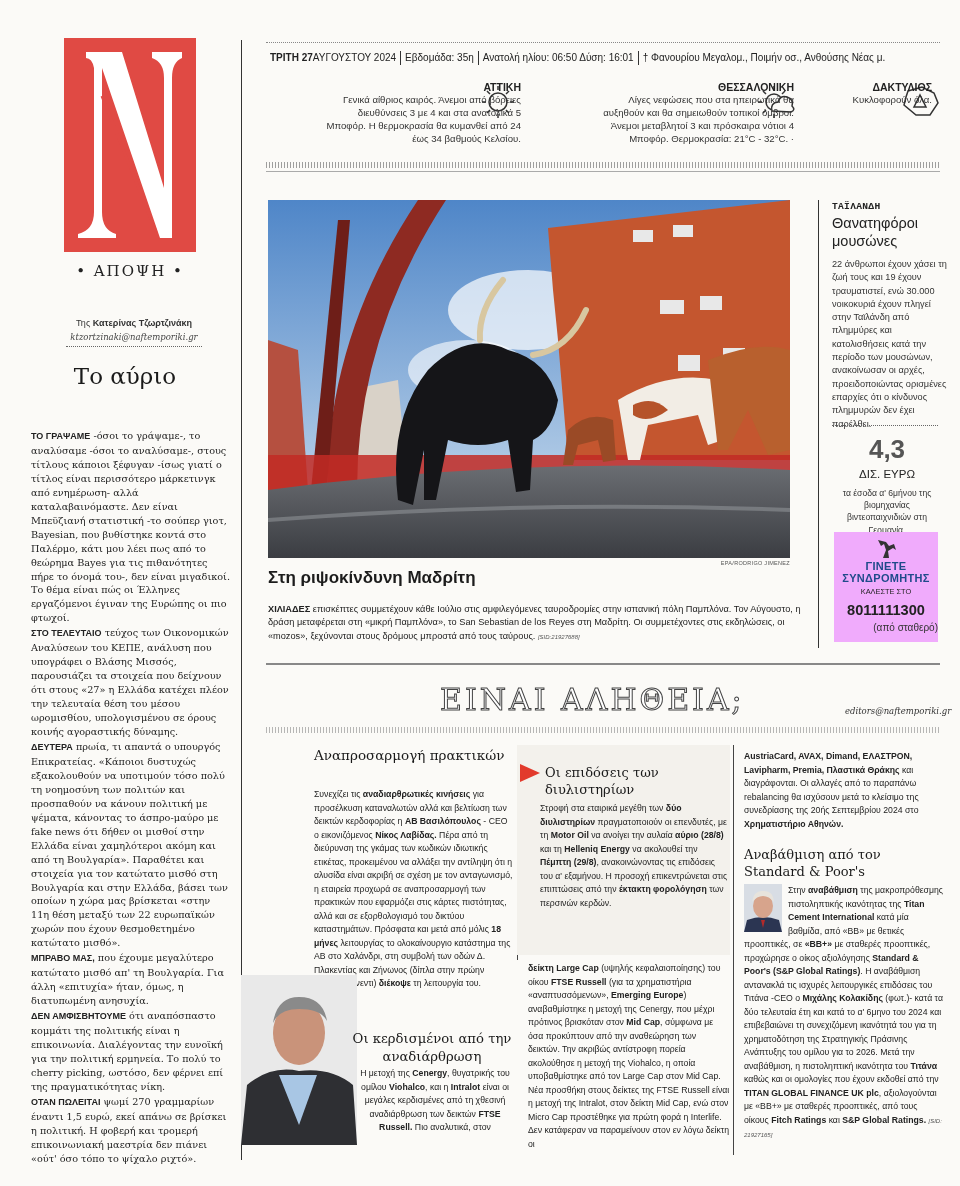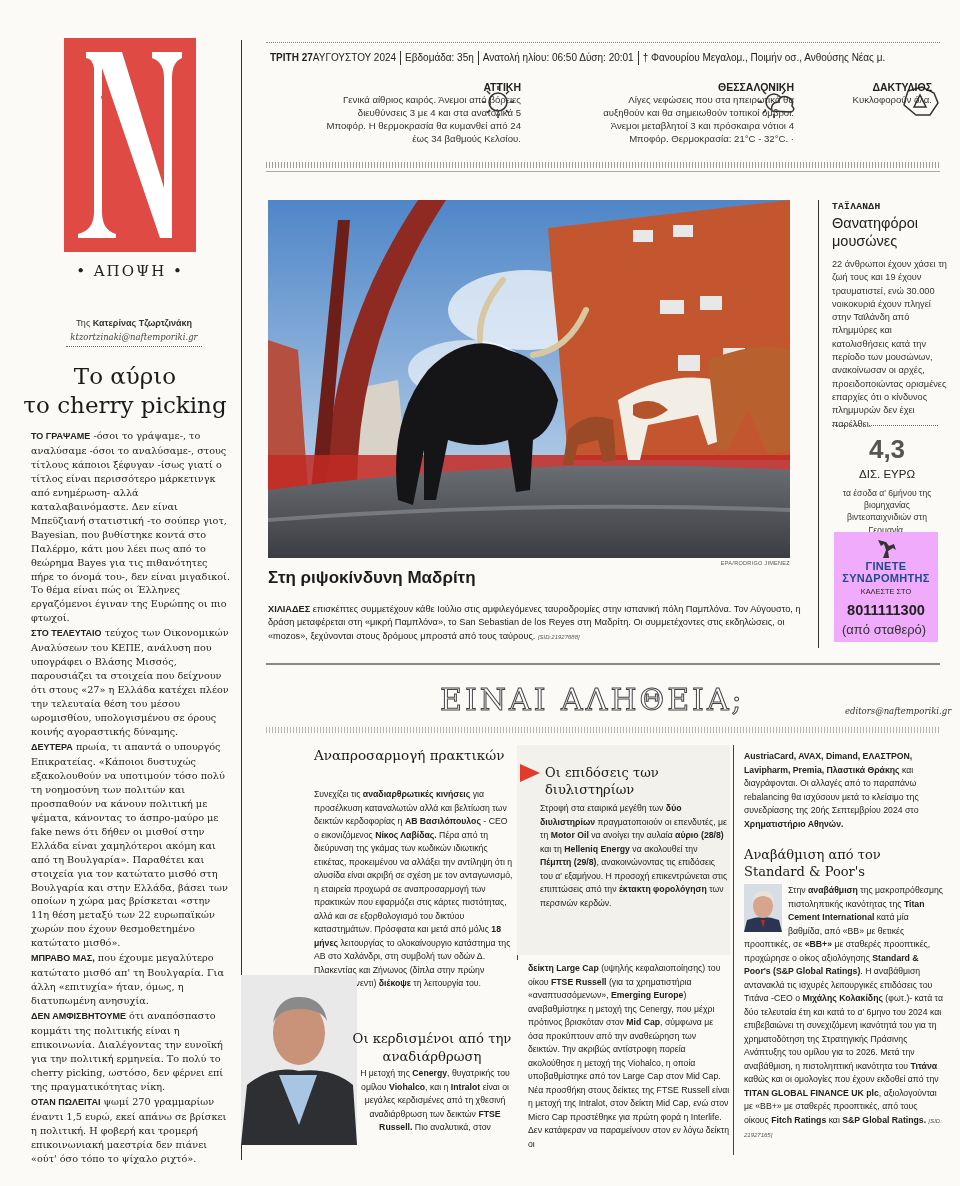--- a/index.html
+++ b/index.html
@@ -57,21 +57,21 @@
   #thai-body { left: 832px; top: 258px; width: 115px; font-size: 9.2px; line-height: 13.3px; color: #333; }
   #stat-rule { left: 832px; top: 425px; width: 106px; border-top: 1px dotted #666; }
   #stat-number { left: 832px; top: 434px; width: 110px; text-align: center; font-size: 26px; font-weight: bold; color: #555; }
   #stat-unit { left: 832px; top: 468px; width: 110px; text-align: center; font-size: 11.5px; color: #222; }
   #stat-desc { left: 832px; top: 487px; width: 110px; text-align: center; font-size: 8.6px; line-height: 12.2px; color: #333; }
   #subscribe { left: 834px; top: 532px; width: 104px; height: 110px; background: #f0abfc; }
   #sub-icon { position: absolute; left: 40px; top: 6px; width: 24px; height: 22px; }
   #sub-title { position: absolute; left: 0; top: 28px; width: 104px; text-align: center; font-size: 11px; line-height: 12px; font-weight: bold; color: #1f4a8a; letter-spacing: .3px; }
   #sub-cta { position: absolute; left: 0; top: 55px; width: 104px; text-align: center; font-size: 7.4px; color: #222; }
   #sub-phone { position: absolute; left: 0; top: 70px; width: 104px; text-align: center; font-size: 14.6px; font-weight: bold; color: #222; }
-  #sub-note { position: absolute; left: 0; top: 90px; width: 104px; text-align: left; font-size: 13px; color: #333; padding-left: 8px; }
+  #sub-note { position: absolute; left: 0; top: 90px; width: 104px; text-align: right; font-size: 10px; color: #333; padding-left: 8px; }
 
   
   #alitheia-title { left: 440px; top: 682px; font-size: 30px; letter-spacing: 3px; color: #fff; -webkit-text-stroke: 1px #444; font-weight: normal; }
   #alitheia-email { left: 845px; top: 706px; font-size: 8.5px; font-style: italic; color: #333; }
   #hatch-rule-2 { left: 266px; top: 727px; width: 674px; height: 6px; background: repeating-linear-gradient(90deg, #888 0 1px, transparent 1px 3px); opacity: .6; }
 
   
   #c1-title { left: 314px; top: 746px; width: 200px; font-size: 13.5px; line-height: 18px; color: #1a1a1a; }
   #c1-body { left: 314px; top: 788px; width: 200px; font-size: 8.7px; line-height: 13.5px; color: #222; }
   #c1-body b, #c2-body b, #c2b-body b, #c3-body b, #c3b-body b, #c1b-body b { font-weight: bold; }
@@ -107,37 +107,36 @@
 <div id="section-label" class="abs serif">• ΑΠΟΨΗ •</div>
 <div id="byline" class="abs sans">
   <span>Της</span>
   <b>Κατερίνας Τζωρτζινάκη</b>
 </div>
 <div id="byline-email" class="abs serif">ktzortzinaki@naftemporiki.gr</div>
 <div id="byline-rule" class="abs"></div>
 
 <div id="op-title" class="abs serif">
   <div>Το αύριο</div>
-  <div>το cherry picking</div>
 </div>
 
 <div id="op-body" class="abs serif">
   <p><span class="lead">ΤΟ ΓΡΑΨΑΜΕ</span><span> -όσοι το γράψαμε-, το αναλύσαμε -όσοι το αναλύσαμε-, στους τίτλους κάποιοι ξέφυγαν -ίσως γιατί ο τίτλος είναι περισσότερο μάρκετινγκ από ενημέρωση- αλλά καταλαβαινόμαστε. Δεν είναι Μπεϋζιανή στατιστική -το σούπερ γιοτ, Bayesian, που βυθίστηκε κοντά στο Παλέρμο, κάτι μου λέει πως από το θεώρημα Bayes για τις πιθανότητες πήρε το όνομά του-, δεν είναι μιγαδικοί. Το θέμα είναι πώς οι Έλληνες εργαζόμενοι έγιναν της Ευρώπης οι πιο φτωχοί.</span></p>
   <p><span class="lead">ΣΤΟ ΤΕΛΕΥΤΑΙΟ</span><span> τεύχος των Οικονομικών Αναλύσεων του ΚΕΠΕ, ανάλυση που υπογράφει ο Βλάσης Μισσός, παρουσιάζει τα στοιχεία που δείχνουν ότι στους «27» η Ελλάδα κατέχει πλέον την τελευταία θέση του μέσου ωρομισθίου, υπολογισμένου σε όρους κοινής αγοραστικής δύναμης.</span></p>
   <p><span class="lead">ΔΕΥΤΕΡΑ</span><span> πρωία, τι απαντά ο υπουργός Επικρατείας. «Κάποιοι δυστυχώς εξακολουθούν να υποτιμούν τόσο πολύ τη νοημοσύνη των πολιτών και προσπαθούν να κάνουν πολιτική με ψέματα, κάνοντας το άσπρο-μαύρο με fake news ότι δήθεν οι μισθοί στην Ελλάδα είναι χαμηλότεροι ακόμη και από τη Βουλγαρία». Παραθέτει και στοιχεία για τον κατώτατο μισθό στη Βουλγαρία και στην Ελλάδα, βάσει των οποίων η χώρα μας βρίσκεται «στην 11η θέση μεταξύ των 22 ευρωπαϊκών χωρών που έχουν θεσμοθετημένο κατώτατο μισθό».</span></p>
   <p><span class="lead">ΜΠΡΑΒΟ ΜΑΣ,</span><span> που έχουμε μεγαλύτερο κατώτατο μισθό απ' τη Βουλγαρία. Για άλλη «επιτυχία» ήταν, όμως, η διατυπωμένη ανησυχία.</span></p>
   <p><span class="lead">ΔΕΝ ΑΜΦΙΣΒΗΤΟΥΜΕ</span><span> ότι αναπόσπαστο κομμάτι της πολιτικής είναι η επικοινωνία. Διαλέγοντας την ευνοϊκή για την πολιτική ερμηνεία. Το πολύ το cherry picking, ωστόσο, δεν φέρνει επί της πραγματικότητας νίκη.</span></p>
   <p><span class="lead">ΟΤΑΝ ΠΩΛΕΙΤΑΙ</span><span> ψωμί 270 γραμμαρίων έναντι 1,5 ευρώ, εκεί απάνω σε βρίσκει η πολιτική. Η φοβερή και τρομερή επικοινωνιακή μαεστρία δεν πιάνει «ούτ' όσο τόπο το ψίχαλο ριχτό». </span></p>
 </div>
 
 <div id="col-divider" class="abs"></div>
 
 <div id="top-rule" class="abs"></div>
 <div id="dateline" class="abs sans">
-  <span><b>ΤΡΙΤΗ 27</b><span> ΑΥΓΟΥΣΤΟΥ 2024</span></span><span class="sep"></span><span>Εβδομάδα: 35η</span><span class="sep"></span><span>Ανατολή ηλίου: 06:50 Δύση: 20:01</span><span class="sep"></span><span>† Φανουρίου Μεγαλομ., Ποιμήν οσ., Ανθούσης Νέας μ.</span>
+  <span><b>ΤΡΙΤΗ 27</b><span> ΑΥΓΟΥΣΤΟΥ 2024</span></span><span class="sep"></span><span>Εβδομάδα: 35η</span><span class="sep"></span><span>Ανατολή ηλίου: 06:50 Δύση: 16:01</span><span class="sep"></span><span>† Φανουρίου Μεγαλομ., Ποιμήν οσ., Ανθούσης Νέας μ.</span>
 </div>
 
 <div id="wx-attica" class="abs wx wx-block">
   <svg class="wx-icon" viewBox="0 0 40 40">
     <circle cx="20" cy="21" r="9" fill="none" stroke="#333" stroke-width="1.5"></circle>
     <g stroke="#333" stroke-width="1.5">
       <line x1="20" y1="5" x2="20" y2="9"></line>
         <line x1="20" y1="33" x2="20" y2="37"></line>
       <line x1="4" y1="21" x2="8" y2="21"></line>
         <line x1="32" y1="21" x2="36" y2="21"></line>

